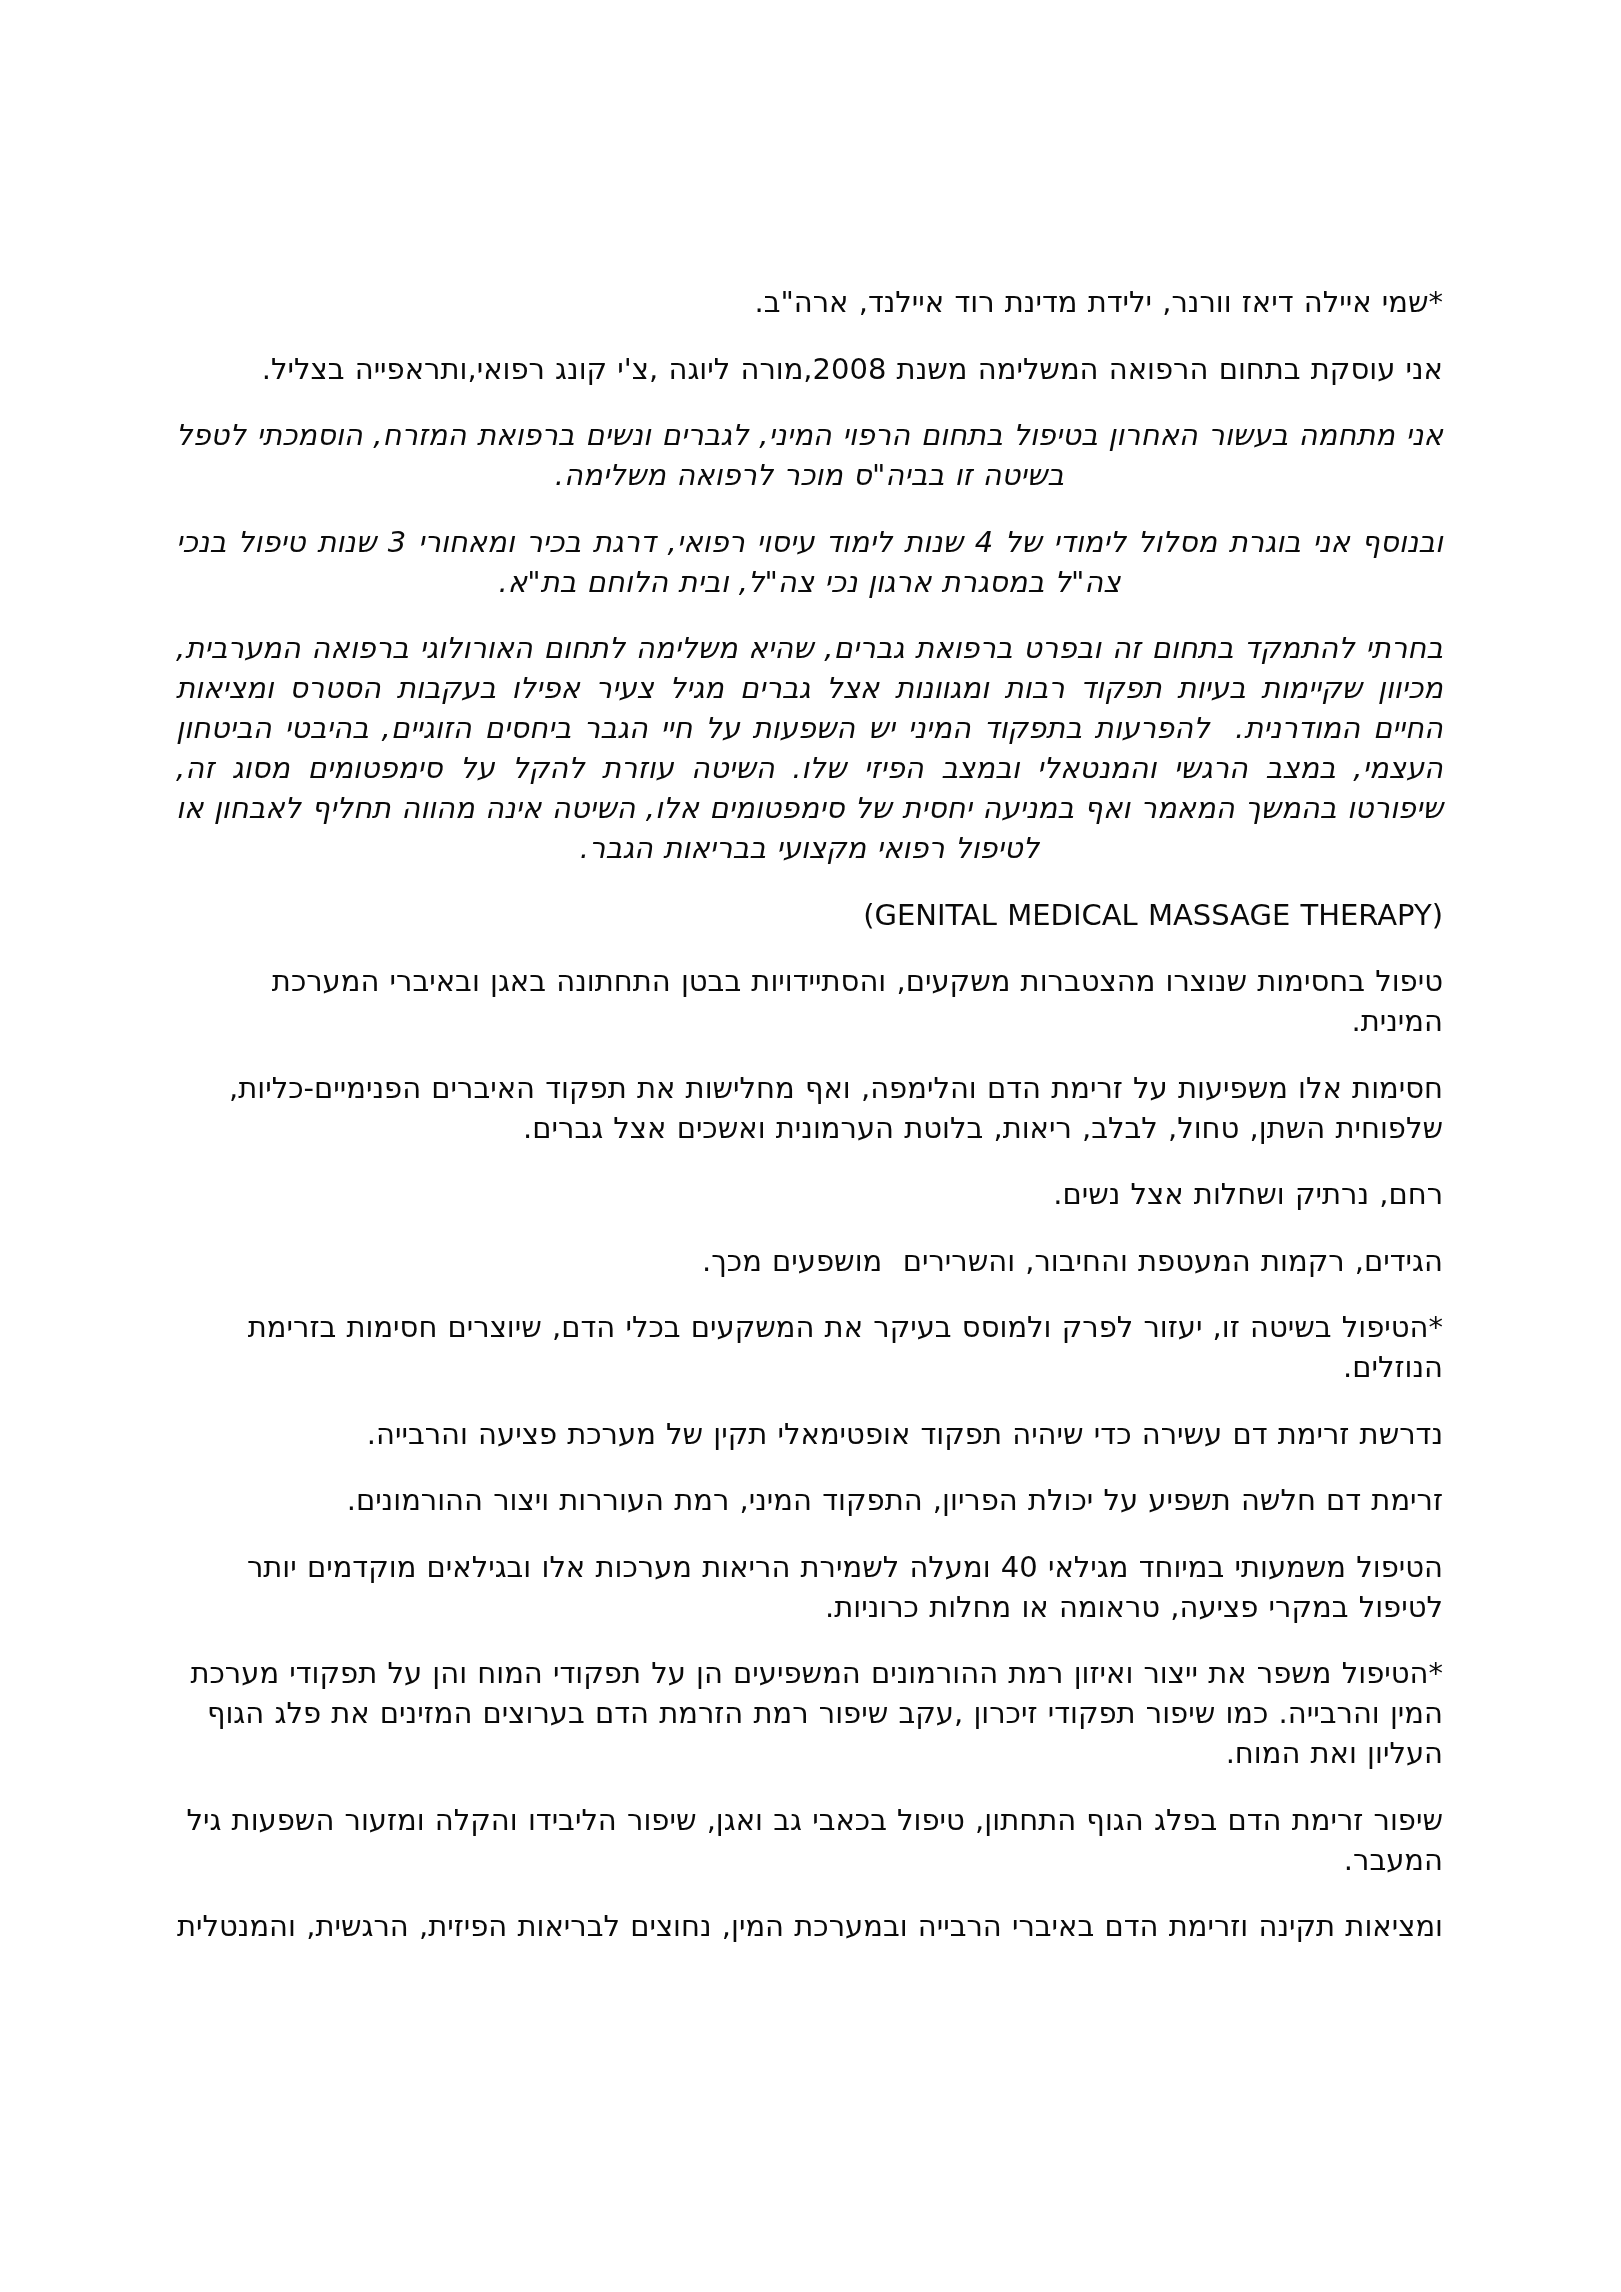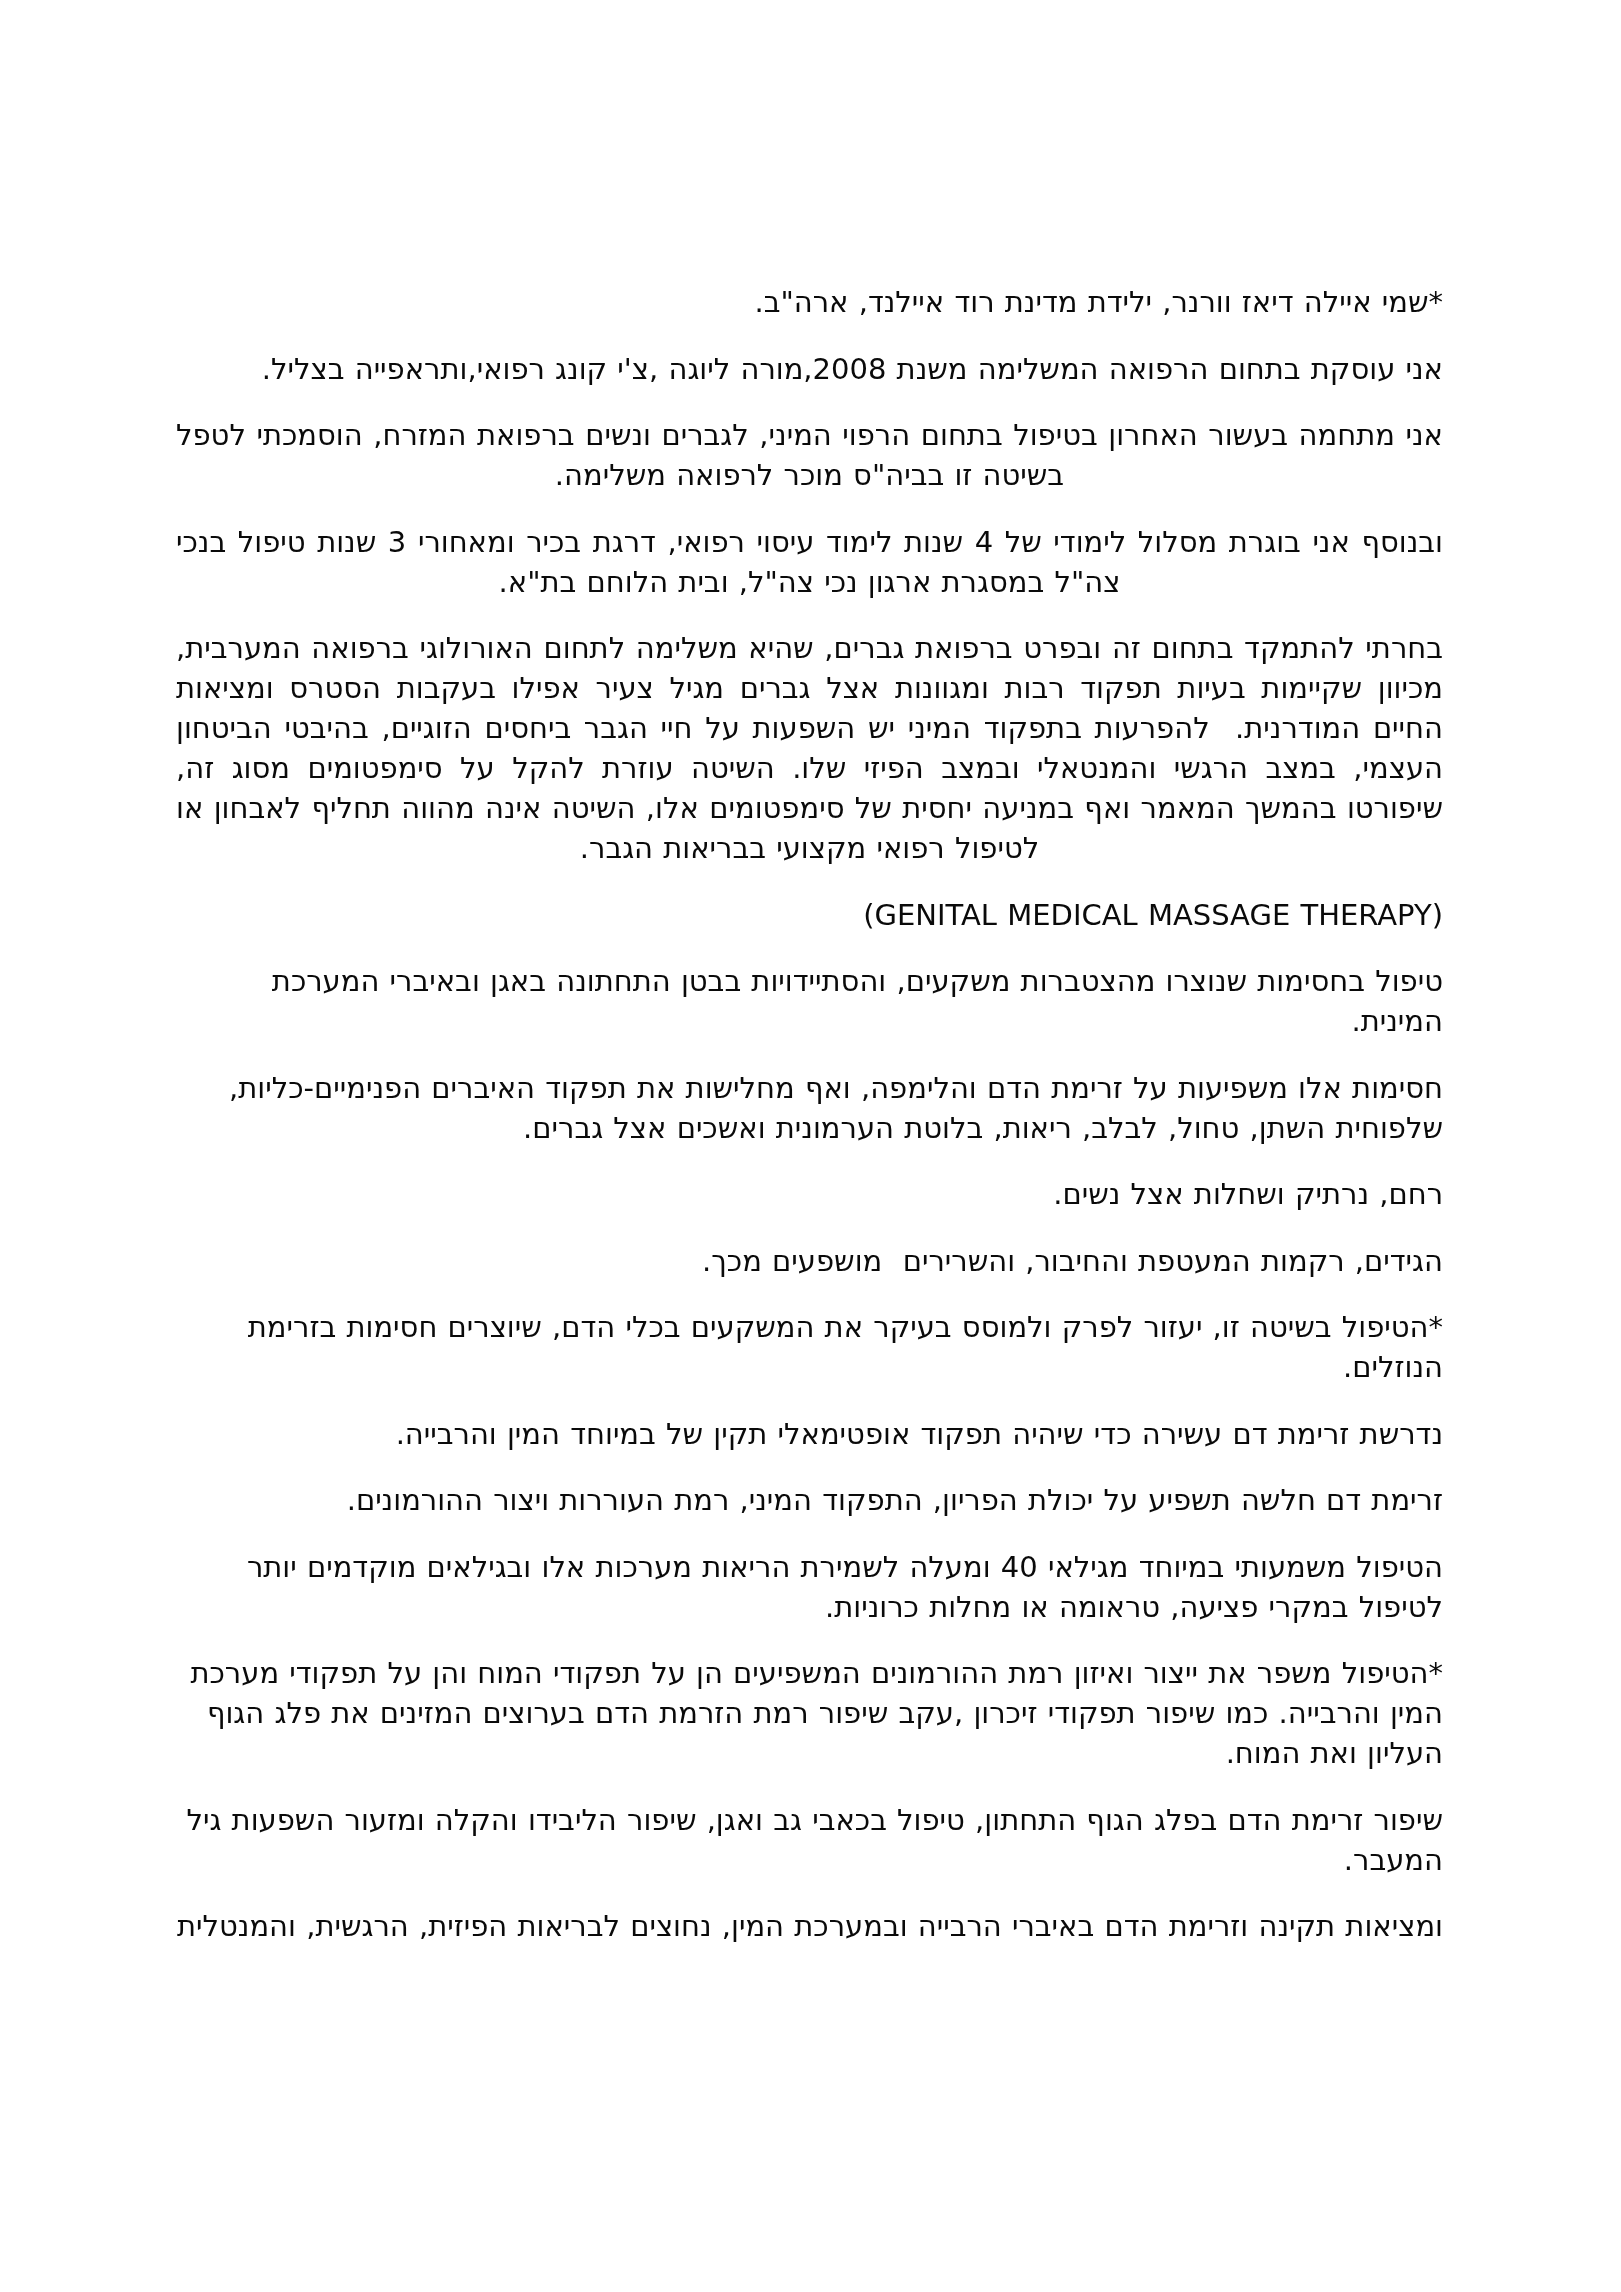--- a/index.html
+++ b/index.html
@@ -29,37 +29,38 @@
     line-height: 40px;
     color: #0a0a0a;
     margin: 0 0 26.5px 0;
     white-space: pre-wrap;
     word-spacing: 1px;
   }
   
   .para.center-last {
     text-align: justify;
     text-align-last: center;
+    font-style: italic;
   }
 </style>
 </head>
 <body>
 
 <div class="page">
   <p class="para">*שמי איילה דיאז וורנר, ילידת מדינת רוד איילנד, ארה"ב.</p>
   <p class="para">אני עוסקת בתחום הרפואה המשלימה משנת 2008,מורה ליוגה ,צ'י קונג רפואי,ותראפייה בצליל.</p>
   <p class="para center-last">אני מתחמה בעשור האחרון בטיפול בתחום הרפוי המיני, לגברים ונשים ברפואת המזרח, הוסמכתי לטפל בשיטה זו בביה"ס מוכר לרפואה משלימה.</p>
   <p class="para center-last">ובנוסף אני בוגרת מסלול לימודי של 4 שנות לימוד עיסוי רפואי, דרגת בכיר ומאחורי 3 שנות טיפול בנכי צה"ל במסגרת ארגון נכי צה"ל, ובית הלוחם בת"א.</p>
   <p class="para center-last">בחרתי להתמקד בתחום זה ובפרט ברפואת גברים, שהיא משלימה לתחום האורולוגי ברפואה המערבית, מכיוון שקיימות בעיות תפקוד רבות ומגוונות אצל גברים מגיל צעיר אפילו בעקבות הסטרס ומציאות החיים המודרנית.  להפרעות בתפקוד המיני יש השפעות על חיי הגבר ביחסים הזוגיים, בהיבטי הביטחון העצמי, במצב הרגשי והמנטאלי ובמצב הפיזי שלו. השיטה עוזרת להקל על סימפטומים מסוג זה, שיפורטו בהמשך המאמר ואף במניעה יחסית של סימפטומים אלו, השיטה אינה מהווה תחליף לאבחון או לטיפול רפואי מקצועי בבריאות הגבר.</p>
   <p class="para">(GENITAL MEDICAL MASSAGE THERAPY)</p>
   <p class="para">טיפול בחסימות שנוצרו מהצטברות משקעים, והסתיידויות בבטן התחתונה באגן ובאיברי המערכת המינית.</p>
   <p class="para">חסימות אלו משפיעות על זרימת הדם והלימפה, ואף מחלישות את תפקוד האיברים הפנימיים-כליות, שלפוחית השתן, טחול, לבלב, ריאות, בלוטת הערמונית ואשכים אצל גברים.</p>
   <p class="para">רחם, נרתיק ושחלות אצל נשים.</p>
   <p class="para">הגידים, רקמות המעטפת והחיבור, והשרירים  מושפעים מכך.</p>
   <p class="para">*הטיפול בשיטה זו, יעזור לפרק ולמוסס בעיקר את המשקעים בכלי הדם, שיוצרים חסימות בזרימת הנוזלים.</p>
-  <p class="para">נדרשת זרימת דם עשירה כדי שיהיה תפקוד אופטימאלי תקין של במיוחד המין והרבייה.</p>
+  <p class="para">נדרשת זרימת דם עשירה כדי שיהיה תפקוד אופטימאלי תקין של מערכת פציעה והרבייה.</p>
   <p class="para">זרימת דם חלשה תשפיע על יכולת הפריון, התפקוד המיני, רמת העוררות ויצור ההורמונים.</p>
   <p class="para">הטיפול משמעותי במיוחד מגילאי 40 ומעלה לשמירת הריאות מערכות אלו ובגילאים מוקדמים יותר לטיפול במקרי פציעה, טראומה או מחלות כרוניות.</p>
   <p class="para">*הטיפול משפר את ייצור ואיזון רמת ההורמונים המשפיעים הן על תפקודי המוח והן על תפקודי מערכת המין והרבייה. כמו שיפור תפקודי זיכרון ,עקב שיפור רמת הזרמת הדם בערוצים המזינים את פלג הגוף העליון ואת המוח.</p>
   <p class="para">שיפור זרימת הדם בפלג הגוף התחתון, טיפול בכאבי גב ואגן, שיפור הליבידו והקלה ומזעור השפעות גיל המעבר.</p>
   <p class="para">ומציאות תקינה וזרימת הדם באיברי הרבייה ובמערכת המין, נחוצים לבריאות הפיזית, הרגשית, והמנטלית</p>
 </div>
 
 
 </body></html>

